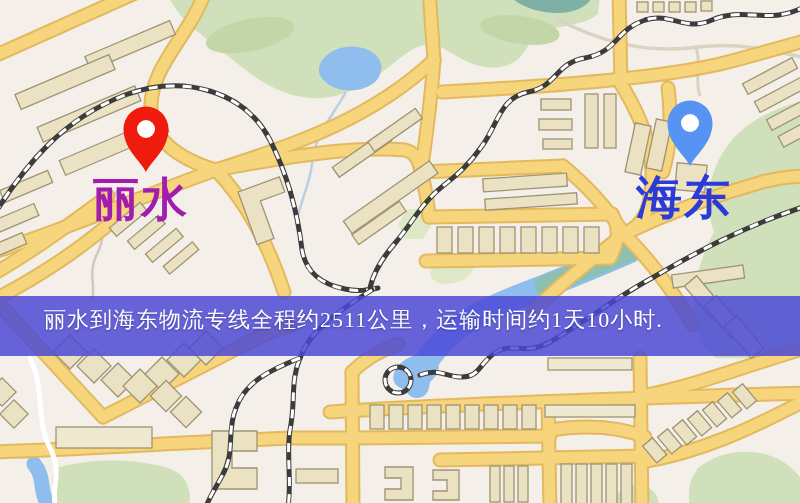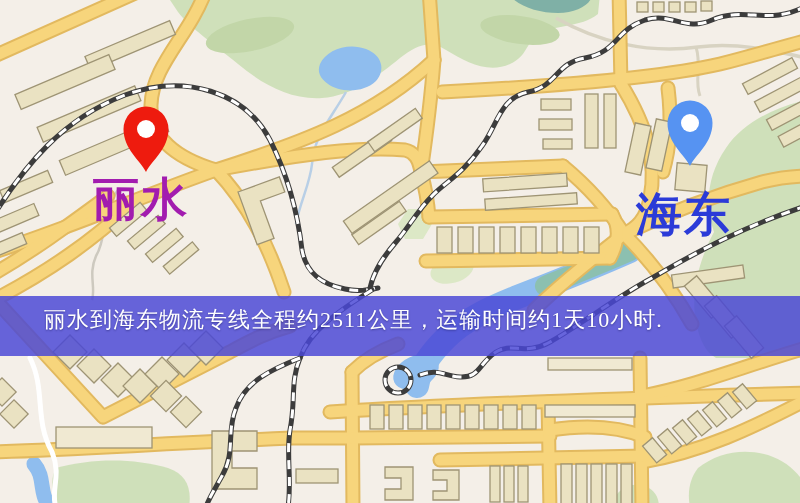--- a/index.html
+++ b/index.html
@@ -21,21 +21,21 @@
   .park-pale{fill:#dce8c6;}
   .water{fill:#8fbdee;}
   .bldg{fill:#eae2c2;stroke:#9e9474;stroke-width:1.3;}
   .bldg-light{fill:#f0e9d2;stroke:#9e9474;stroke-width:1.3;}
   
   .city-label{
     position:absolute;line-height:1;font-family:"Liberation Serif",serif;
     font-size:46px;font-weight:700;letter-spacing:2px;white-space:nowrap;
   }
   .city-label.origin{left:93px;top:177px;color:#a21caf;}
-  .city-label.destination{left:636px;top:192px;color:#2b3bd8;}
+  .city-label.destination{left:636px;top:175px;color:#2b3bd8;}
   .banner{
     position:absolute;left:0;top:296px;width:800px;height:60px;
     background:rgba(74,71,213,0.84);
     display:flex;align-items:center;box-sizing:border-box;padding:0 10px 12px 44px;
     color:#ffffff;font-size:22px;letter-spacing:1px;white-space:nowrap;
     font-family:"Liberation Serif",serif;text-shadow:0 1px 2px rgba(20,20,80,0.45);
   }
 </style>
 </head>
 <body>

